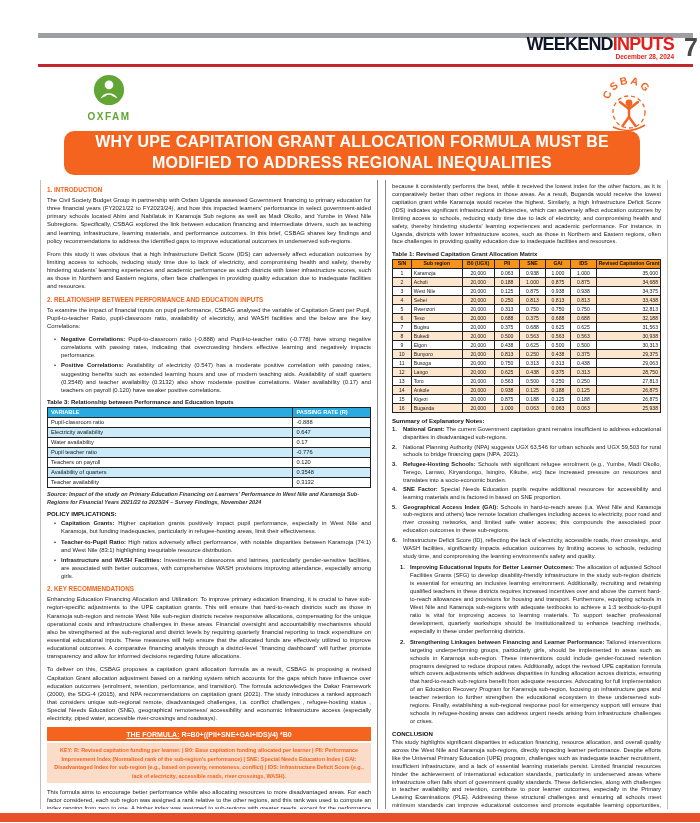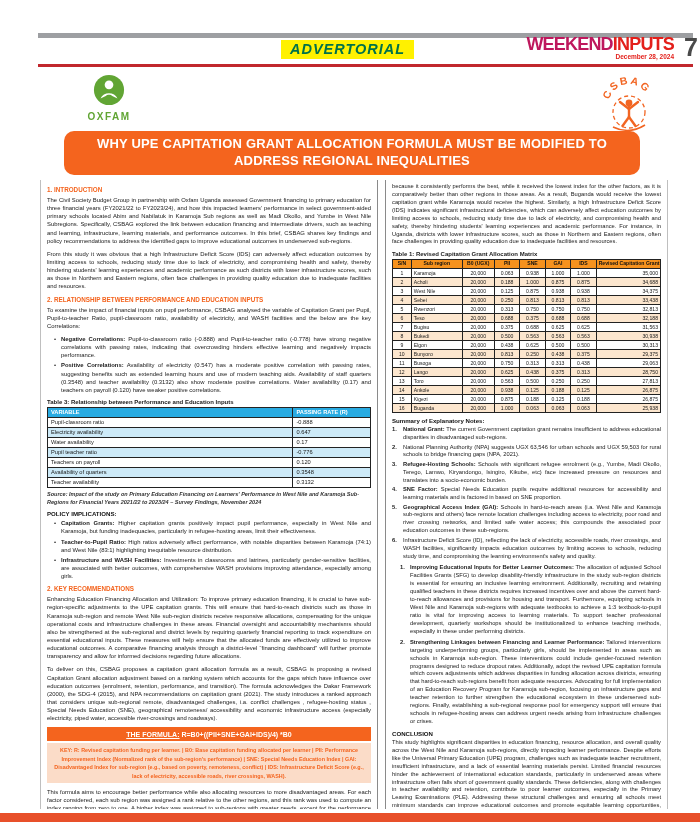--- a/index.html
+++ b/index.html
@@ -3,32 +3,32 @@
 <meta charset="utf-8">
 <style>
   html,body{margin:0;padding:0;background:#fff;}
   .page{position:relative;width:700px;height:823px;background:#fff;overflow:hidden;
         font-family:"Liberation Sans",sans-serif;color:#1a1a1a;}
   
   .topbar-gray{position:absolute;top:33px;left:38px;width:655px;height:5px;background:#9d9fa2;}
   .advertorial{position:absolute;top:40px;left:281px;background:#FFF100;color:#00714a;
         font-weight:bold;font-style:italic;font-size:14.5px;letter-spacing:1px;padding:1px 9px 2px;}
   .masthead{position:absolute;top:35px;right:26px;text-align:right;line-height:1;}
-  .masthead .wk{font-size:18px;font-weight:bold;letter-spacing:-0.8px;color:#be185d;}
+  .masthead .wk{font-size:18px;font-weight:bold;letter-spacing:-0.8px;color:#0f172a;}
   .masthead .vs{font-size:18px;font-weight:bold;letter-spacing:-0.8px;color:#e3201b;}
   .masthead .dt{font-size:6.5px;font-weight:bold;color:#e3201b;margin-top:1px;}
   .page-number{position:absolute;top:33px;right:2px;font-size:25px;font-weight:bold;color:#4a4a4a;}
   .redline{position:absolute;top:64px;left:38px;width:655px;height:3px;background:#c1272d;}
   .oxfam{position:absolute;top:74px;left:84px;width:50px;text-align:center;}
   .oxfam-label{font-size:10px;font-weight:bold;color:#61A534;letter-spacing:1.5px;margin-top:1px;}
   .csbag-logo{position:absolute;top:72px;right:42px;width:58px;height:64px;}
   
   .title-banner{position:absolute;top:131px;left:64px;width:576px;height:44px;background:#F4641E;
         border-radius:10px;color:#fff;display:flex;align-items:center;justify-content:center;
-        text-align:center;font-weight:bold;font-size:13px;line-height:1.3;padding:16px 26px;
+        text-align:center;font-weight:bold;font-size:16px;line-height:1.3;padding:16px 26px;
         box-sizing:border-box;letter-spacing:0.2px;}
   
   .columns{position:absolute;top:180px;left:40px;width:628px;bottom:14px;display:flex;gap:7px;}
   .col{box-sizing:border-box;overflow:hidden;padding:3px 6px 0;}
   .col-left{width:338px;border-left:1px solid #bfbfbf;border-right:1px solid #8a8a8a;font-size:5.9px;}
   .col-right{flex:1;border-left:1px solid #8a8a8a;border-right:1px solid #bfbfbf;font-size:5.75px;}
   .col p{margin:0 0 5px;line-height:1.38;text-align:justify;}
   .h-orange{color:#F4641E;font-size:6.3px;font-weight:bold;margin:3px 0 3px;}
   .h-black{color:#111;font-size:6.1px;font-weight:bold;margin:4px 0 2px;}
   .caption{font-weight:bold;font-size:6px;margin:2px 0 2px;}
@@ -66,21 +66,20 @@
   
   .bottom-bar{position:absolute;left:0;bottom:1px;width:700px;height:9px;background:#E8502A;}
   b{font-weight:bold;}
 </style>
 </head>
 <body>
 
 <div class="page">
 
   <div class="topbar-gray"></div>
-  <div class="advertorial">ADVERTORIAL</div>
   <div class="masthead">
     <span class="wk">WEEKEND</span><span class="vs">INPUTS</span>
     <div class="dt">December 28, 2024</div>
   </div>
   <div class="page-number">7</div>
   <div class="redline"></div>
 
   <div class="oxfam">
     <span>
       <svg width="32" height="32" viewBox="0 0 34 34">

